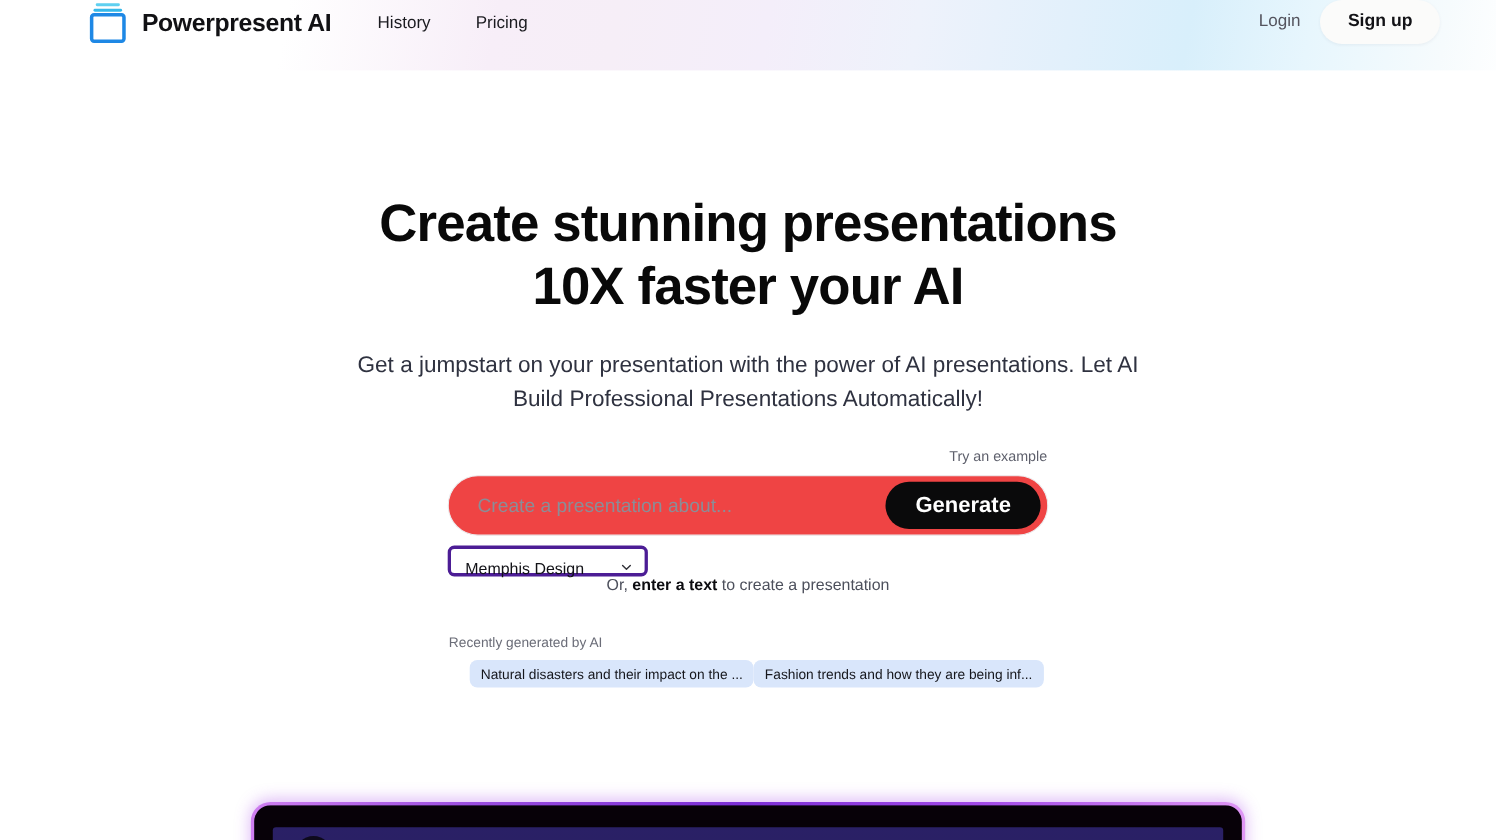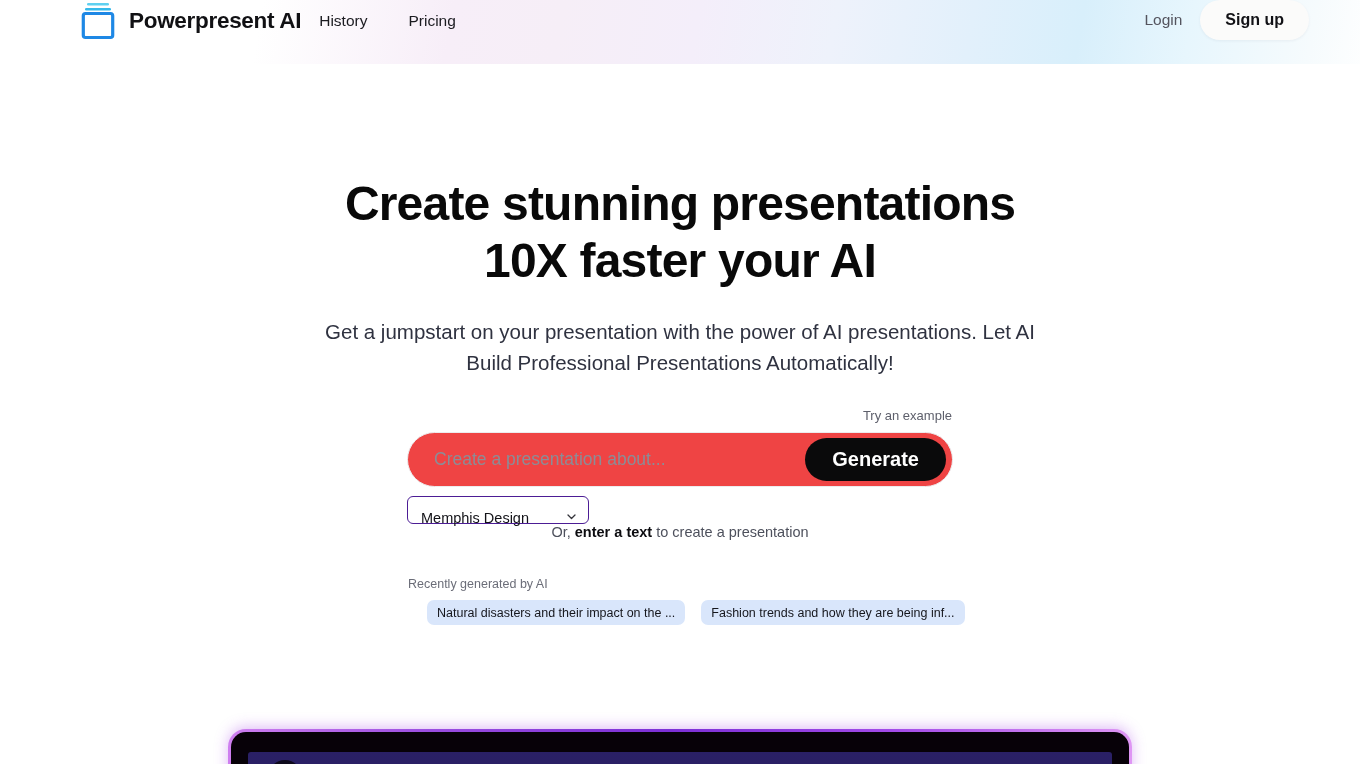--- a/index.html
+++ b/index.html
@@ -60,21 +60,21 @@
     font-size: 22.5px;
     font-weight: bold;
     color: #111114;
     letter-spacing: -0.3px;
     white-space: nowrap;
   }
 
   .nav-links {
     display: flex;
     align-items: center;
-    margin-left: 18px;
+    margin-left: 42px;
     gap: 41px;
   }
   .nav-link {
     font-size: 15.5px;
     color: #1b1b20;
     text-decoration: none;
     white-space: nowrap;
     cursor: pointer;
   }
 
@@ -187,21 +187,21 @@
     font-size: 20px;
     font-weight: bold;
     cursor: pointer;
     white-space: nowrap;
   }
 
   .style-select {
     margin-top: 9px;
     width: 182px;
     height: 28px;
-    border: 1px solid #4c1d95;
+    border: 3px solid #4c1d95;
     border-radius: 6px;
     background: #ffffff;
     display: flex;
     align-items: center;
     justify-content: space-between;
     padding: 16px 10px 0 13px;
     cursor: pointer;
   }
   .style-select-label {
     font-size: 14.5px;
@@ -225,21 +225,21 @@
     text-align: left;
   }
   .recent-title {
     font-size: 12.5px;
     color: #6b6d78;
     padding-left: 1px;
   }
   .chips {
     margin-top: 9px;
     display: flex;
-    gap: 16px;
+    gap: 0;
     padding-left: 20px;
   }
   .chip {
     background: #d9e6fb;
     border: none;
     border-radius: 7px;
     height: 25px;
     padding: 0 10px;
     font-family: "Liberation Sans", sans-serif;
     font-size: 12.5px;

